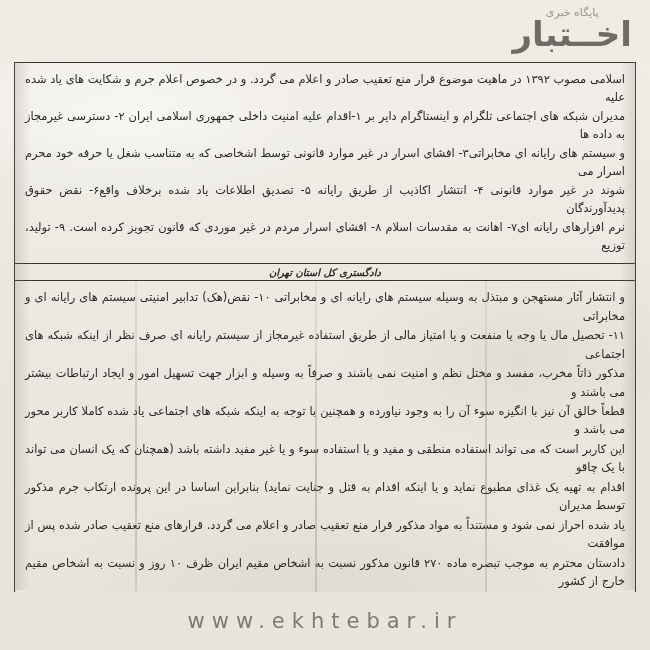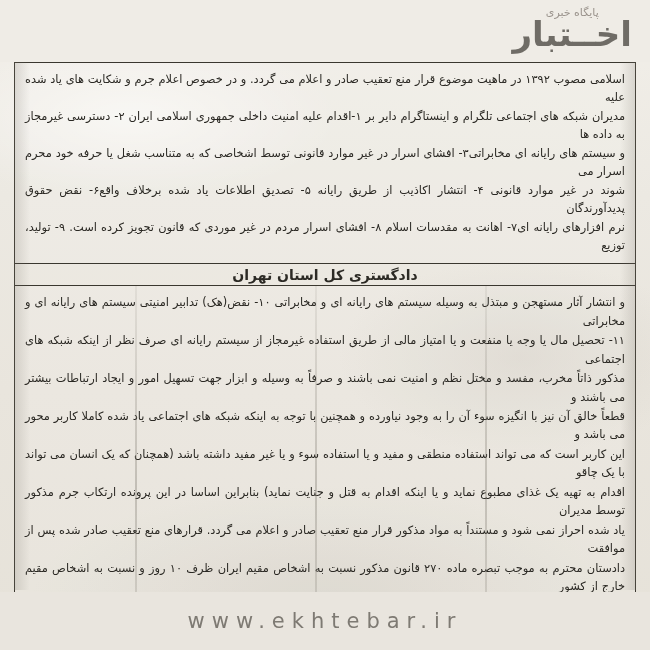--- a/index.html
+++ b/index.html
@@ -48,31 +48,32 @@
   .block{
     position:relative;
     border:1.5px solid #3a372f;
     padding:7px 10px 8px 10px;
     background:rgba(255,255,255,0.10);
   }
   .block.top{ margin-bottom:0; }
   .block.bottom{ border-top:none; }
   .sep-title{
     text-align:center;
-    font-size:14px;
+    font-size:10px;
     font-weight:bold;
     color:#2c2a25;
     letter-spacing:.3px;
     padding:3px 0 2px 0;
     border-top:1.5px solid #3a372f;
     border-bottom:1.5px solid #3a372f;
     border-left:1.5px solid #3a372f;
     border-right:1.5px solid #3a372f;
     border-top:none;
     background:rgba(255,255,255,0.06);
+    font-style:italic;
   }
   p.line{
     margin:0 0 1px 0;
     font-size:11.4px;
     line-height:1.62;
     color:#2a2823;
     text-align:justify;
     text-justify:inter-word;
     white-space:normal;
   }

